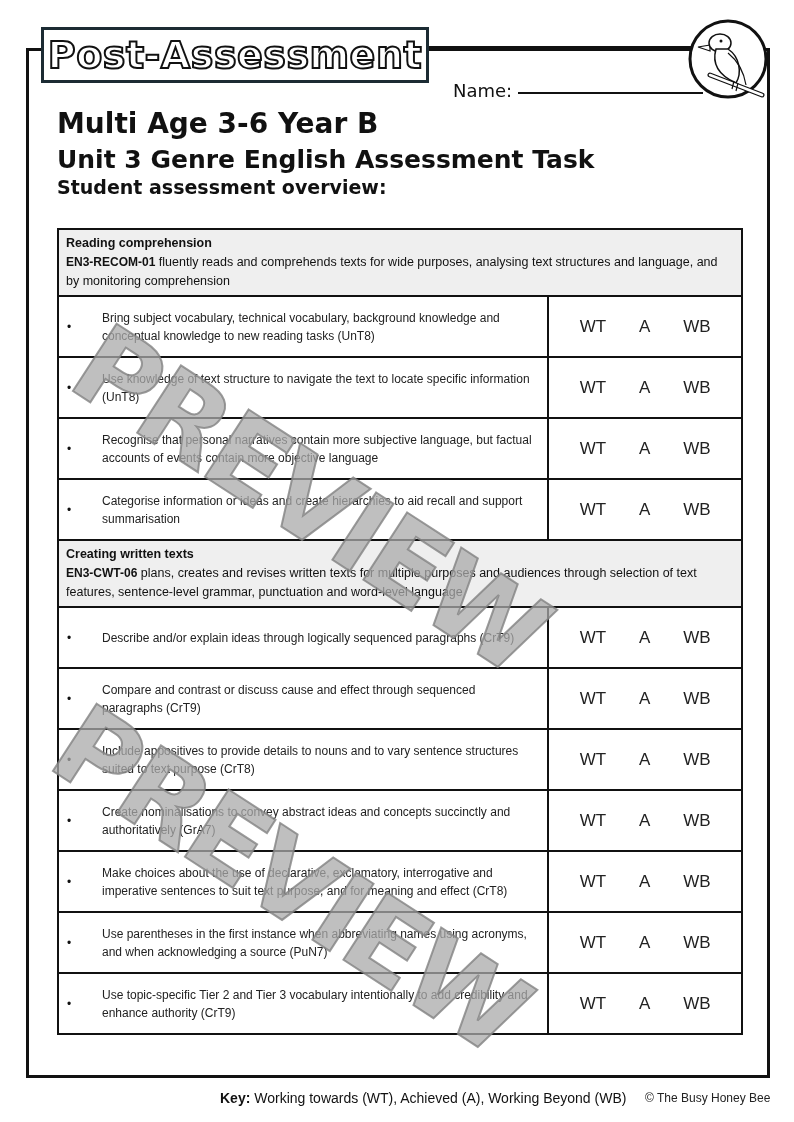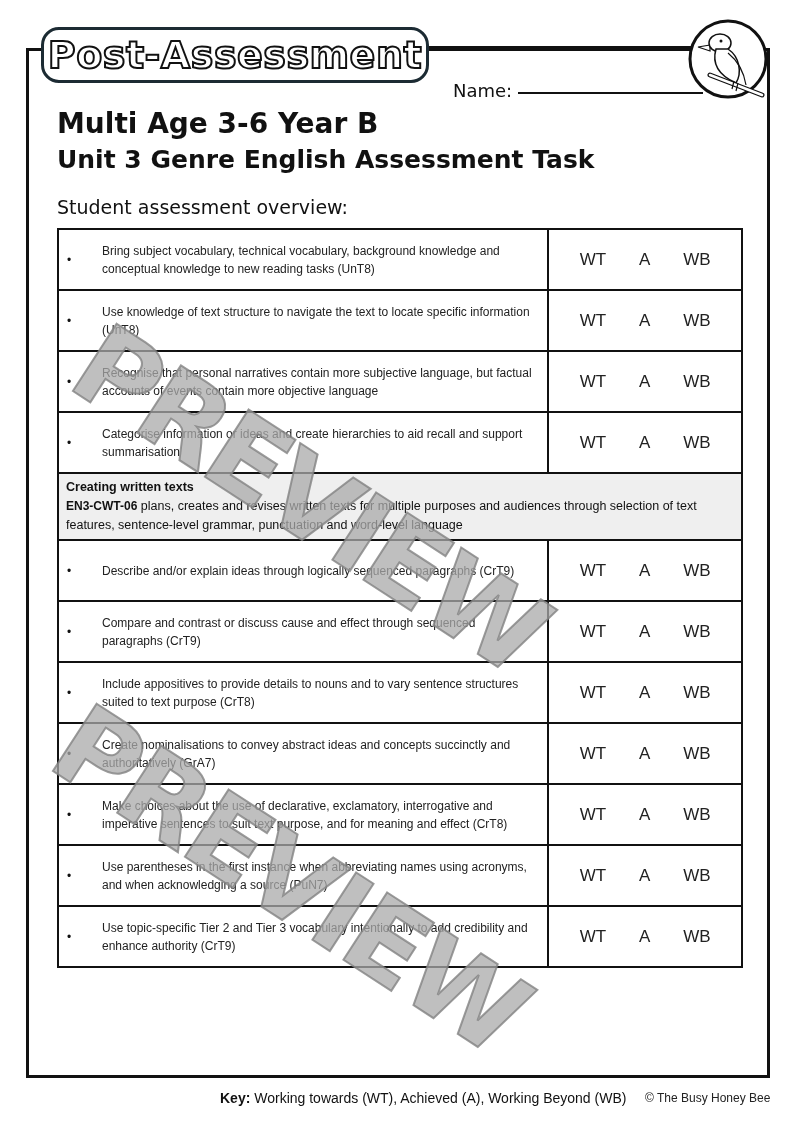--- a/index.html
+++ b/index.html
@@ -1,26 +1,26 @@
 <!DOCTYPE html>
 <html><head>
 <meta charset="utf-8">
 <style>
   html, body { margin: 0; padding: 0; background: #ffffff; }
   body { width: 794px; height: 1122px; position: relative; overflow: hidden; font-family: "Liberation Sans", sans-serif; color: #111; }
   .frame { position: absolute; left: 26px; top: 48px; width: 744px; height: 1030px; border: 3px solid #111; box-sizing: border-box; }
-  .title-box { position: absolute; left: 41px; top: 27px; width: 388px; height: 56px; background: #fff; border: 3px solid #1c2b33; border-radius: 18px; box-sizing: border-box; display: flex; align-items: center; justify-content: center; }
+  .title-box { position: absolute; left: 41px; top: 27px; width: 388px; height: 56px; background: #fff; border: 3px solid #1c2b33; border-radius: 0; box-sizing: border-box; display: flex; align-items: center; justify-content: center; }
   .title-text { font-family: "DejaVu Sans", sans-serif; font-size: 38px; font-weight: bold; color: #fff; -webkit-text-stroke: 2px #111; letter-spacing: 0.5px; }
   .top-line { position: absolute; left: 429px; top: 46px; width: 262px; height: 3px; background: #111; }
   .name-label { position: absolute; left: 453px; top: 80px; font-family: "DejaVu Sans", sans-serif; font-size: 18px; }
   .name-line { position: absolute; left: 518px; top: 92px; width: 185px; height: 2px; background: #111; }
   .bird { position: absolute; left: 688px; top: 11px; width: 82px; height: 90px; }
   .heading1 { position: absolute; left: 57px; top: 107px; font-family: "DejaVu Sans", sans-serif; font-size: 28px; font-weight: bold; }
   .heading2 { position: absolute; left: 57px; top: 145px; font-family: "DejaVu Sans", sans-serif; font-size: 25px; font-weight: bold; }
-  .subheading { position: absolute; left: 57px; top: 196px; font-family: "DejaVu Sans", sans-serif; font-size: 19px; font-weight: normal; }
+  .subheading { position: absolute; left: 57px; top: 176px; font-family: "DejaVu Sans", sans-serif; font-size: 19px; font-weight: bold; }
   table.assess { position: absolute; left: 57px; top: 228px; width: 686px; border-collapse: collapse; font-size: 12px; }
   table.assess td { border: 2px solid #111; padding: 0; }
   .section-head { background: #efefef; padding: 4px 7px !important; height: 56px; line-height: 19px; vertical-align: top; }
   .section-title { font-weight: bold; font-size: 12.5px; display: block; }
   .code { font-weight: bold; }
   .desc { font-size: 12.5px; }
   .item-cell { height: 59px; vertical-align: middle; width: 490px; }
   .item-inner { display: flex; align-items: center; padding-left: 8px; padding-right: 10px; }
   .bullet { width: 35px; flex: 0 0 35px; font-size: 12px; }
   .item-text { font-size: 12px; line-height: 18px; color: #222; }
@@ -58,20 +58,23 @@
   <path d="M46 70 L44 78 M50 72 L48 80" stroke="#111" stroke-width="1.2"></path>
 </svg>
 
 <div class="heading1">Multi Age 3-6 Year B</div>
 <div class="heading2">Unit 3 Genre English Assessment Task</div>
 <div class="subheading">Student assessment overview:</div>
 
 <table class="assess">
   <tbody id="table-body">
       <tr>
+        <td colspan="2" class="section-head"><span class="section-title">Reading comprehension</span><span class="code">EN3-RECOM-01</span><span class="desc"> fluently reads and comprehends texts for wide purposes, analysing text structures and language, and by monitoring comprehension</span></td>
+      </tr>
+      <tr>
         <td class="item-cell">
           <div class="item-inner">
             <span class="bullet">•</span>
             <span class="item-text">Bring subject vocabulary, technical vocabulary, background knowledge and conceptual knowledge to new reading tasks (UnT8)</span>
           </div>
         </td>
         <td class="rating-cell">
           <div class="ratings">
             <span>WT</span>
             <span>A</span>

